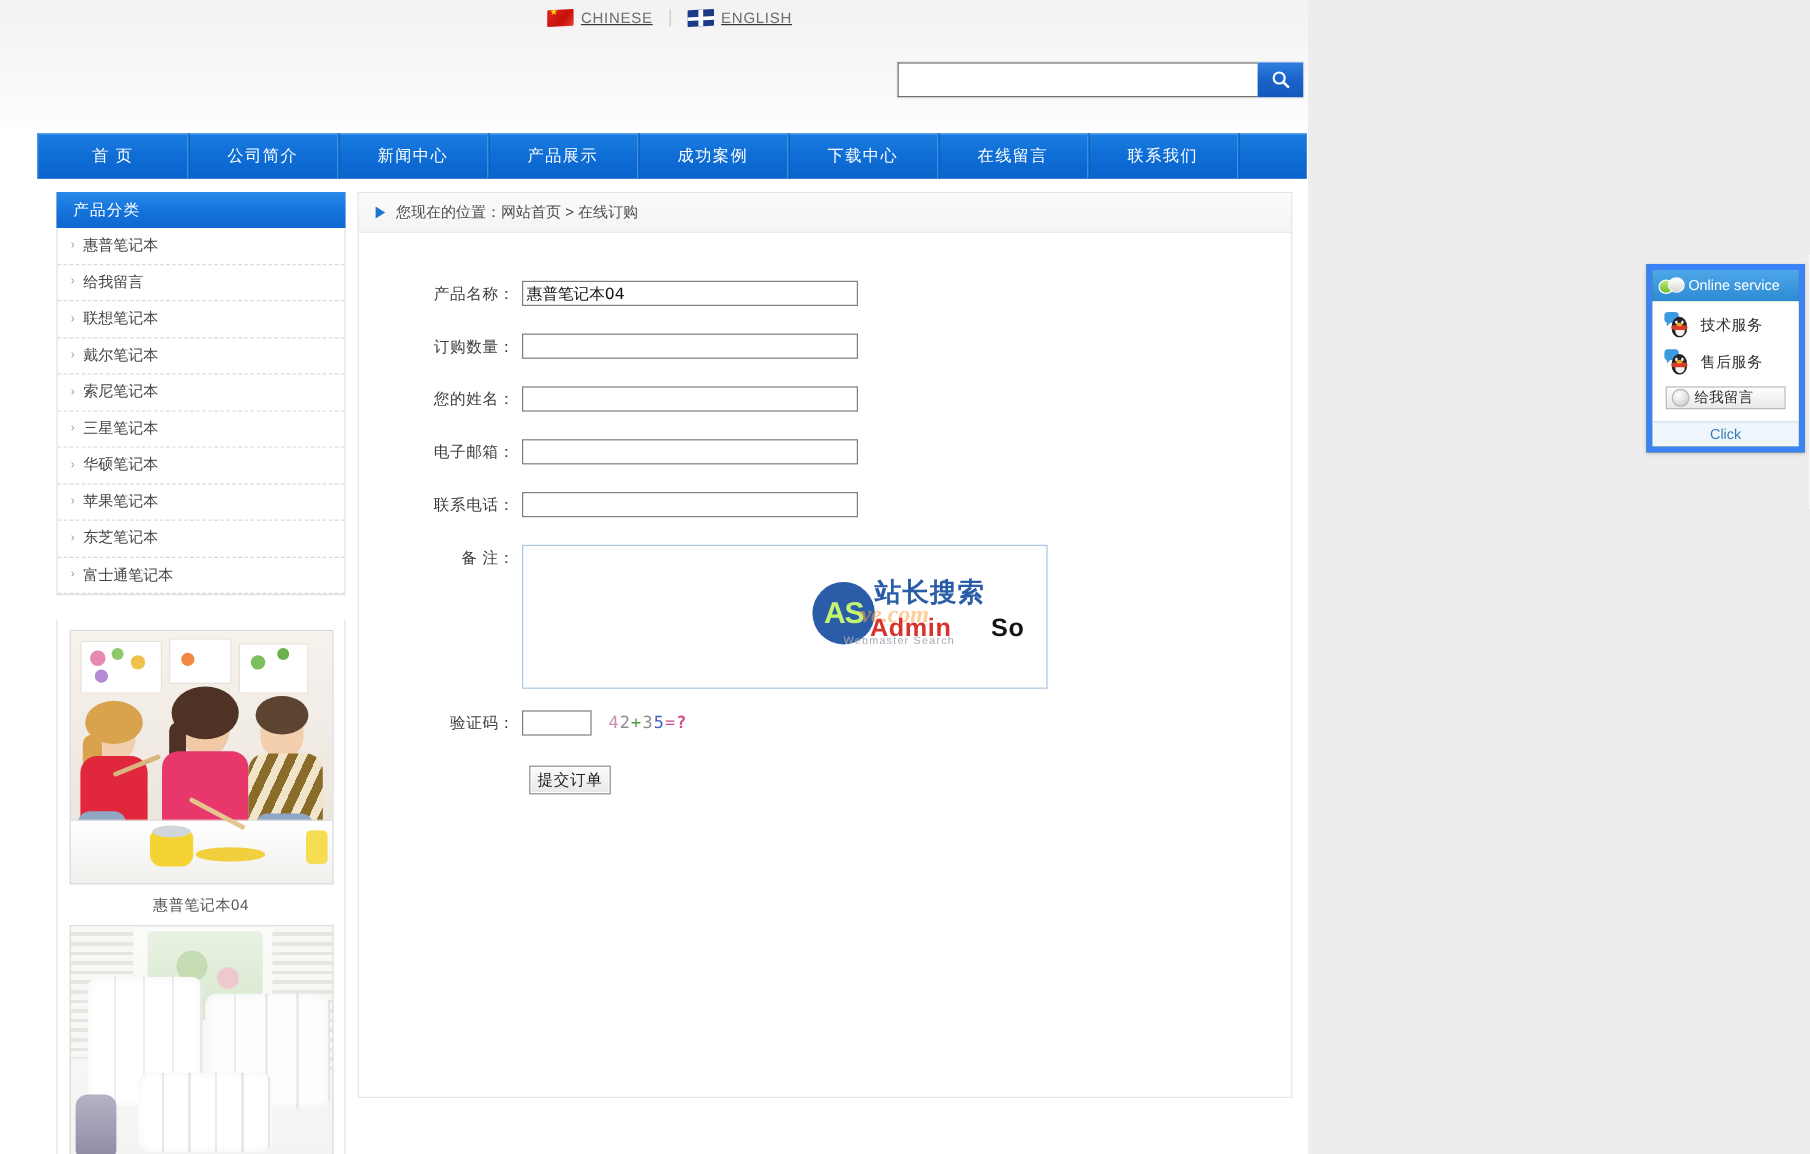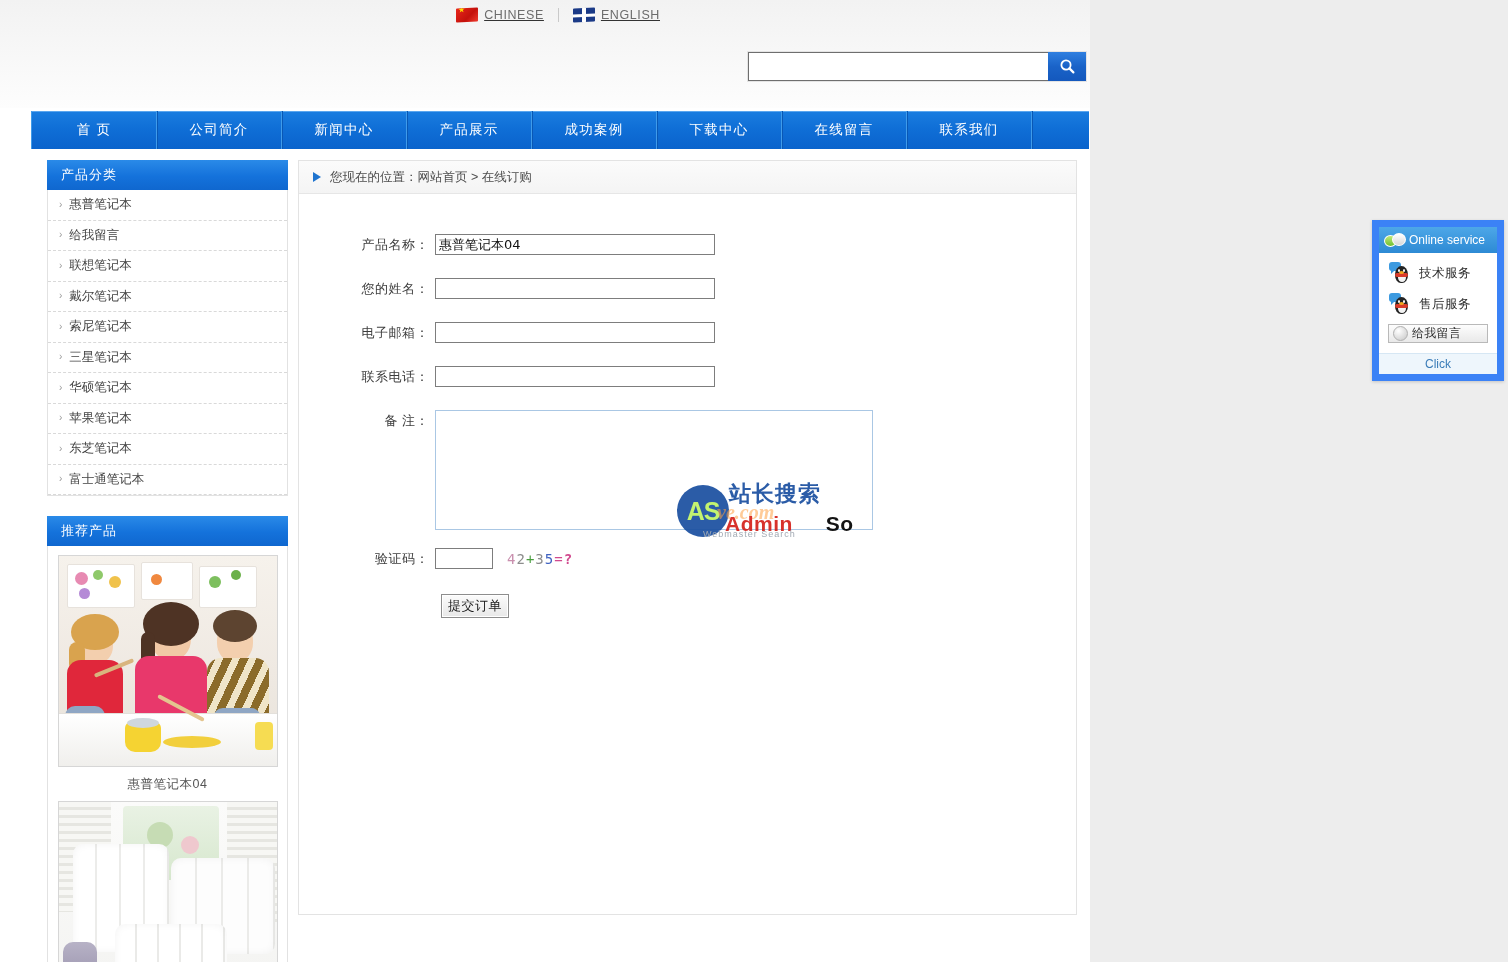--- a/index.html
+++ b/index.html
@@ -470,21 +470,21 @@
     white-space: nowrap;
   }
 
   
   .online-box {
     position: absolute;
     left: 1372px;
     top: 220px;
     width: 132px;
     background: #4d7c0f;
-    border: 7px solid #3b82f6;
+    border: 5px solid #3b82f6;
     box-shadow: 0 1px 3px rgba(0,0,0,.18);
     box-sizing: border-box;
   }
   .online-head {
     height: 26px;
     background: linear-gradient(to bottom,#4da7e8 0%, #2d8ad4 100%);
     display: flex;
     align-items: center;
     gap: 5px;
     padding-left: 5px;
@@ -699,21 +699,20 @@
             <span>东芝笔记本</span>
           </a>
           <a class="cat-item" href="#">
             <span class="cat-arrow">›</span>
             <span>富士通笔记本</span>
           </a>
         </div>
       </div>
 
       <div class="panel">
-        <div class="panel-head">推荐产品</div>
         <div class="prod-body">
 
           <a class="prod-thumb" href="#">
             <span class="kids-bg"></span>
             <span class="wallart" style="left:8px;  top:8px;  width:66px; height:42px;"></span>
             <span class="wallart" style="left:82px; top:6px;  width:50px; height:36px;"></span>
             <span class="wallart" style="left:140px;top:10px; width:56px; height:40px;"></span>
             <span class="blob" style="left:16px; top:16px; width:13px; height:13px; background:#e78ab2;"></span>
             <span class="blob" style="left:34px; top:14px; width:10px; height:10px; background:#8fc96a;"></span>
             <span class="blob" style="left:50px; top:20px; width:12px; height:12px; background:#f0c24b;"></span>
@@ -778,20 +777,24 @@
         <span>您现在的位置：网站首页 &gt; 在线订购</span>
       </div>
 
       <div class="form-area">
 
         <div class="form-row">
           <div class="form-label">产品名称：</div>
           <input class="txt" type="text" value="惠普笔记本04" style="">
         </div>
 
+        <div class="form-row">
+          <div class="form-label">订购数量：</div>
+          <input class="txt" type="text" value="" style="">
+        </div>
 
         <div class="form-row">
           <div class="form-label">您的姓名：</div>
           <input class="txt" type="text" value="" style="">
         </div>
 
         <div class="form-row">
           <div class="form-label">电子邮箱：</div>
           <input class="txt" type="text" value="" style="">
         </div>

